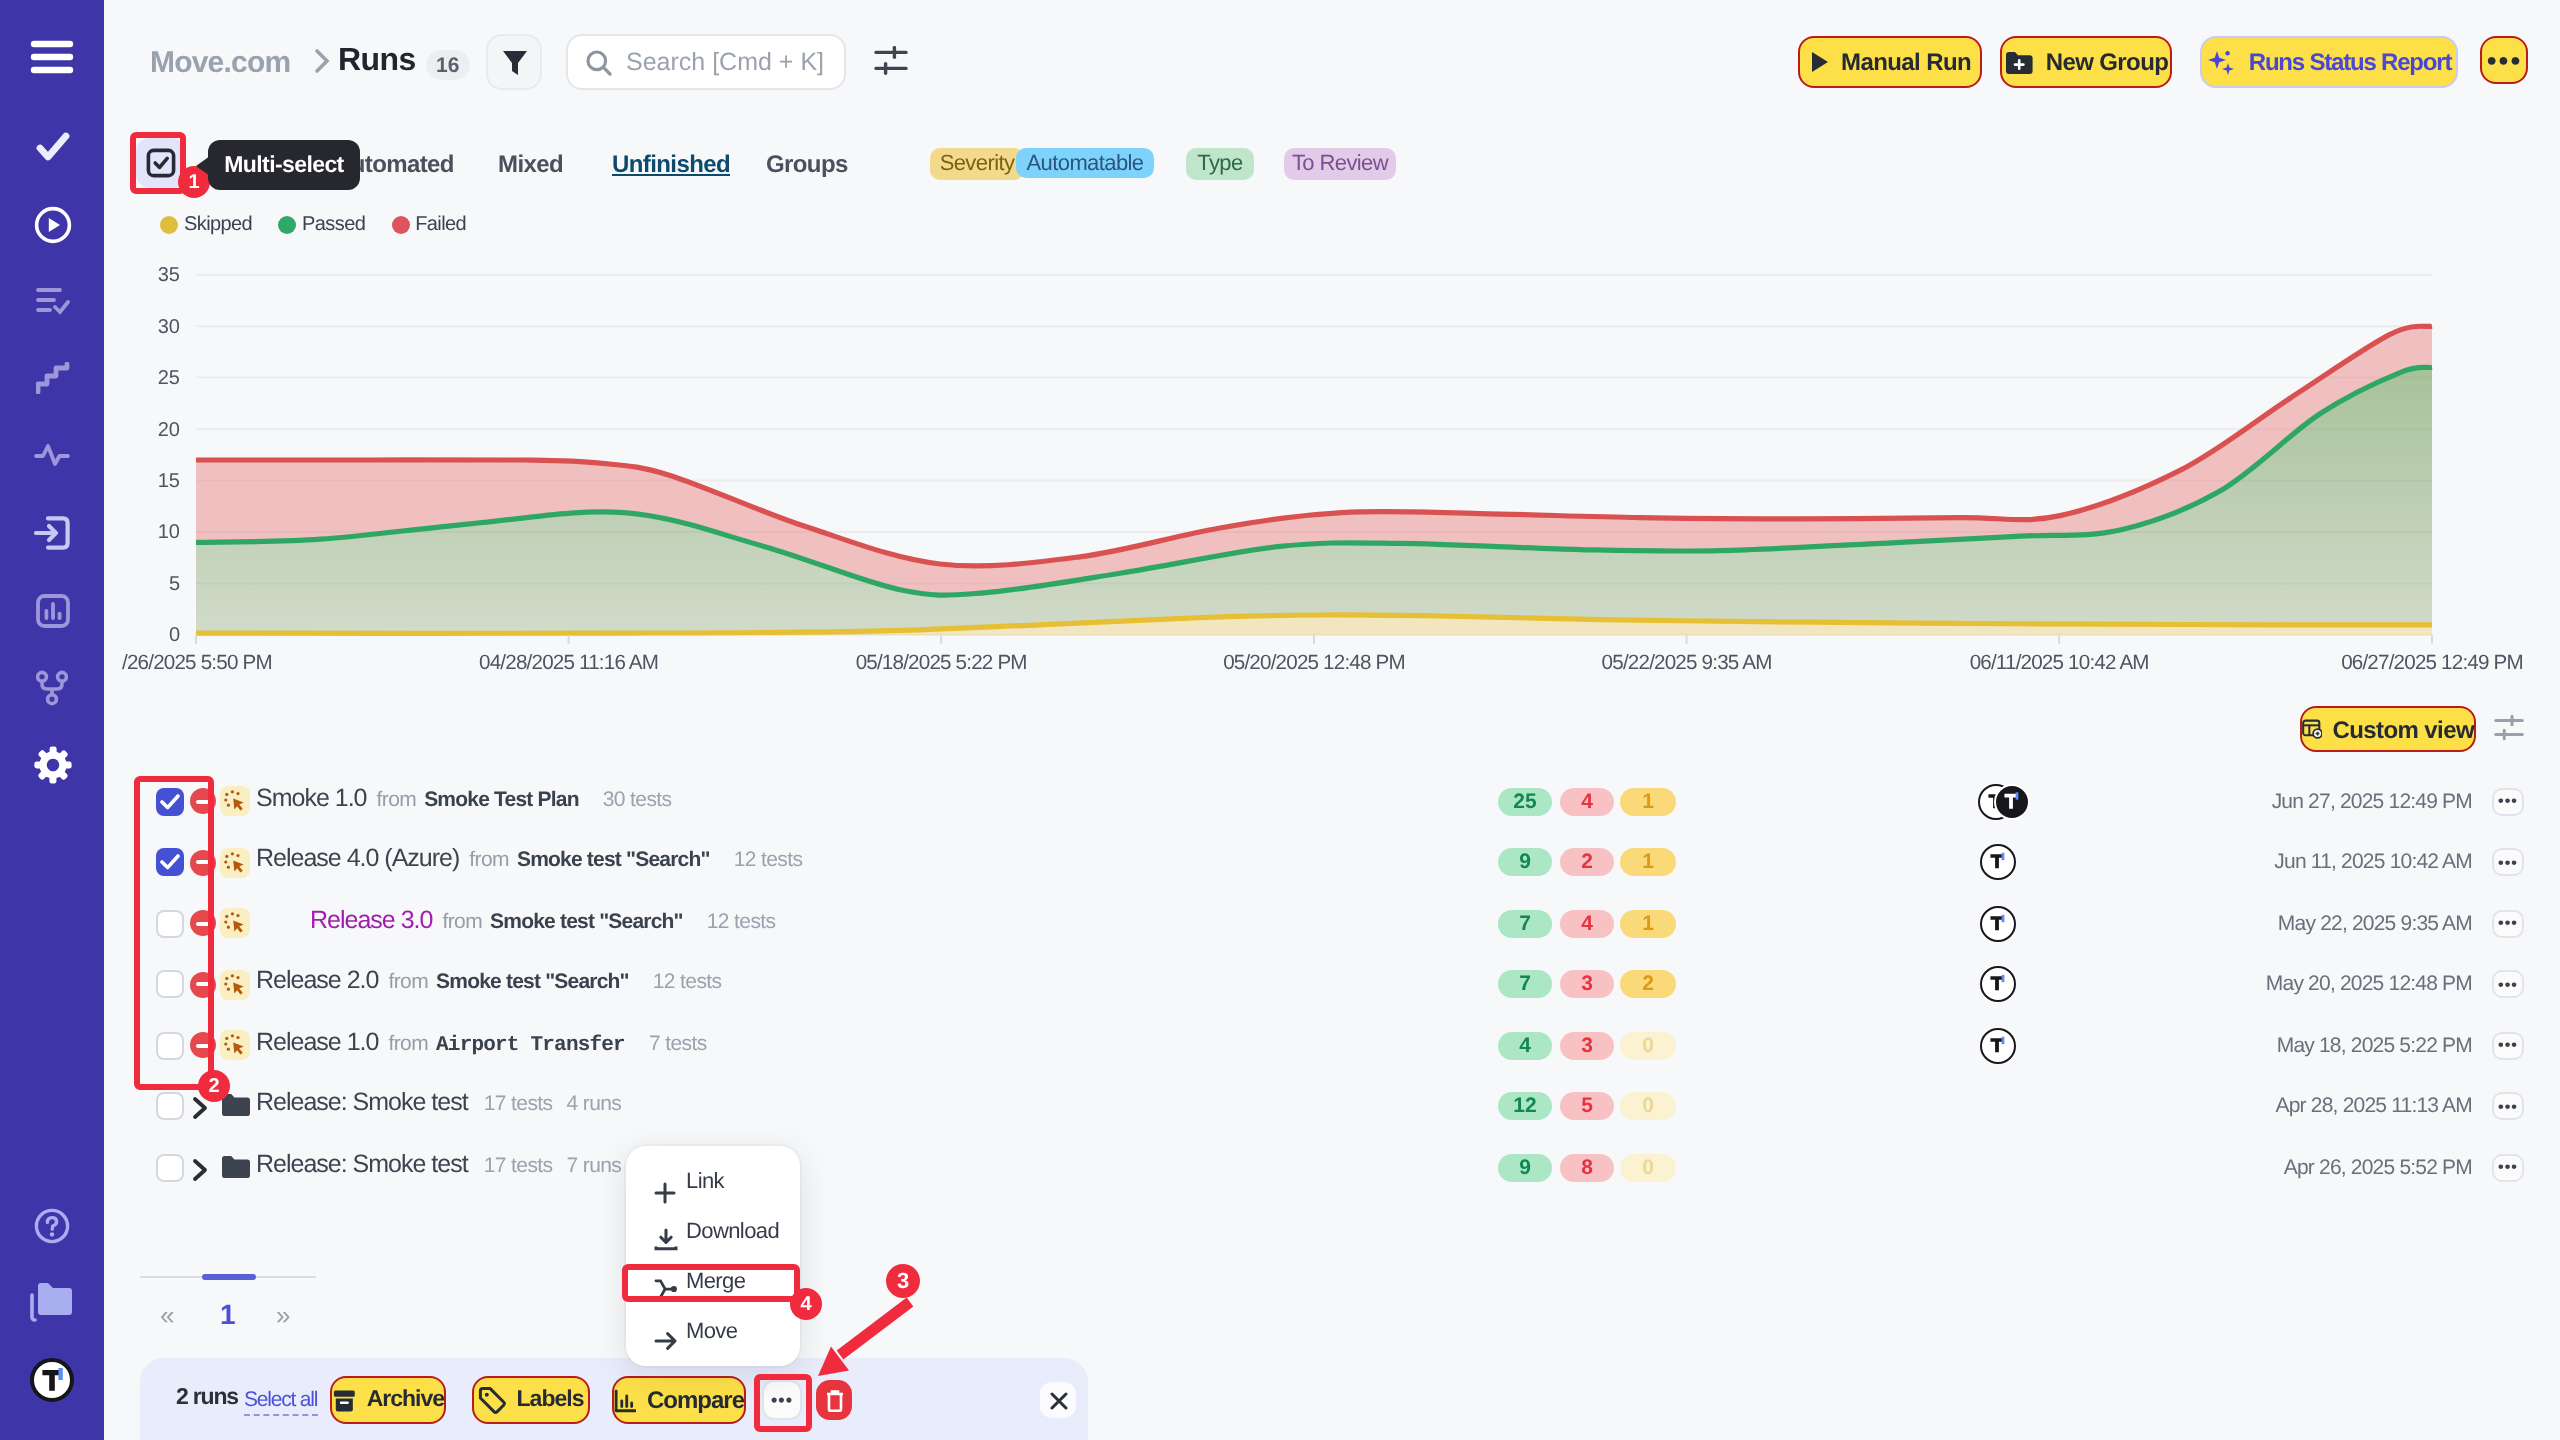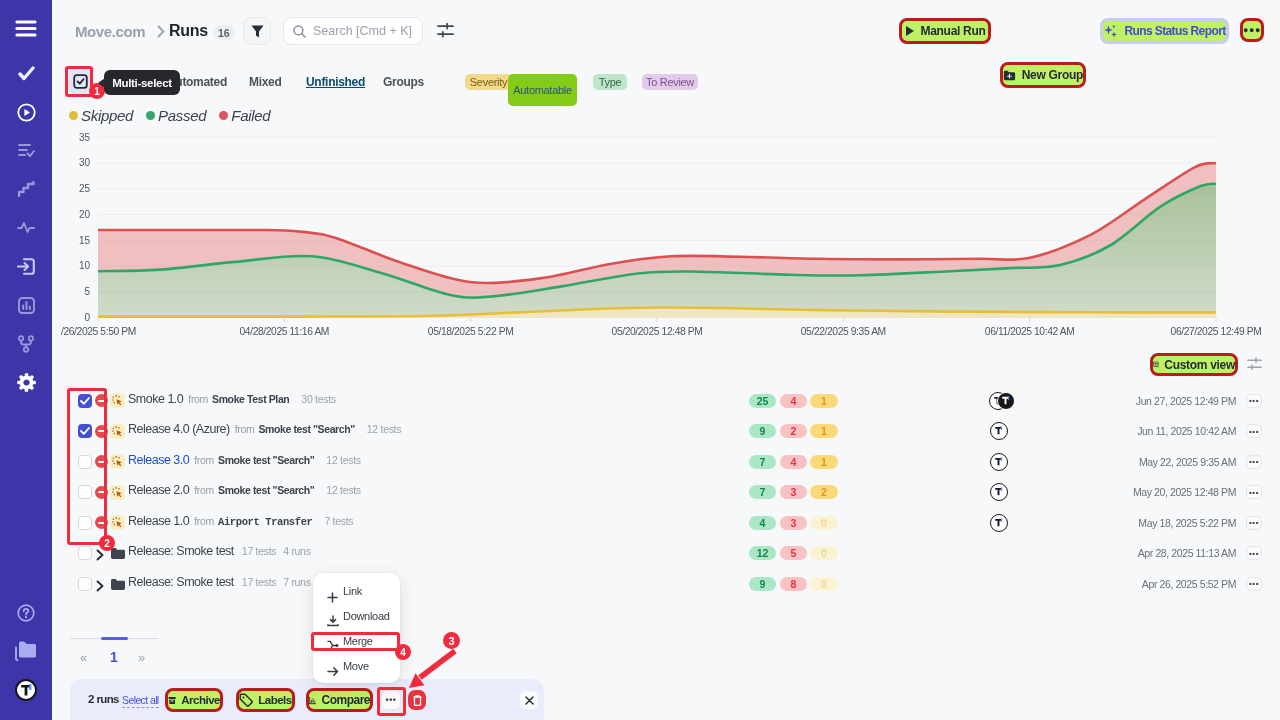--- a/index.html
+++ b/index.html
@@ -1,20 +1,20 @@
 <!DOCTYPE html>
 <html><head>
 <meta charset="utf-8">
 <style>
 * { margin:0; padding:0; box-sizing:border-box; }
 html,body { width:1280px; height:720px; overflow:hidden; background:#f7f8f9; font-family:"Liberation Sans", sans-serif; }
 .sidebar { position:absolute; left:0; top:0; width:52px; height:720px; background:#3e35a9; }
 .sicon { position:absolute; left:0; width:52px; display:flex; justify-content:center; }
 .abs { position:absolute; }
-.btn { display:inline-flex; align-items:center; gap:7px; white-space:nowrap; background:#bef264; border:3px solid #b91c1c; border-radius:8px; font-size:13px; font-weight:bold; color:#262b33; padding:0 12px; height:26px; }
+.btn { display:inline-flex; align-items:center; gap:7px; white-space:nowrap; background:#fde047; border:1px solid #b91c1c; border-radius:8px; font-size:13px; font-weight:bold; color:#262b33; padding:0 12px; height:26px; }
 .redbox { position:absolute; border:3px solid #f12b3e; border-radius:3px; }
 .badge { position:absolute; width:16px; height:16px; background:#f12b3e; border-radius:50%; color:#fff; font-size:10px; font-weight:bold; display:flex; align-items:center; justify-content:center; }
 .pill { display:inline-flex; align-items:center; justify-content:center; height:14px; border-radius:8px; font-size:10.5px; font-weight:bold; }
 .rowdots { position:absolute; width:18px; height:16px; border:1px solid #e1e4e9; border-radius:5px; background:#fbfbfc; color:#3c434e; font-size:9px; font-weight:bold; display:flex; align-items:center; justify-content:center; letter-spacing:.5px; }
 </style>
 </head>
 <body>
 <div class="sidebar" id="sidebar">
   <div class="sicon" style="top:19px;">
       <svg width="22" height="19" viewBox="0 0 22 19">
@@ -142,21 +142,21 @@
       <g stroke="#3f4550" stroke-width="1.7" stroke-linecap="round">
         <line x1="1" y1="3.2" x2="16" y2="3.2"></line>
         <line x1="1" y1="11.2" x2="16" y2="11.2"></line>
         <line x1="10.2" y1="0.8" x2="10.2" y2="5.6"></line>
         <line x1="5.8" y1="8.8" x2="5.8" y2="13.6"></line>
       </g>
     </svg></div>
 <div class="btn abs" style="left:899px; top:18px; width:92px; justify-content:center; padding:0; font-size:12px; letter-spacing:-0.3px; gap:6px;"><svg width="10" height="12" viewBox="0 0 10 12">
       <path d="M1 1 L9 6 L1 11 Z" fill="#272d36"></path>
     </svg>Manual Run</div>
-<div class="btn abs" style="left:1000px; top:18px; width:86px; justify-content:center; padding:0; font-size:12px; letter-spacing:-0.3px; gap:6px;margin-top:44px;"><svg width="15" height="13" viewBox="0 0 15 13">
+<div class="btn abs" style="left:1000px; top:18px; width:86px; justify-content:center; padding:0; font-size:12px; letter-spacing:-0.3px; gap:6px;"><svg width="15" height="13" viewBox="0 0 15 13">
       <path d="M1 2.5 Q1 1 2.5 1 L5.5 1 L7 2.6 L12.8 2.6 Q14.3 2.6 14.3 4.1 L14.3 10.5 Q14.3 12 12.8 12 L2.5 12 Q1 12 1 10.5 Z" fill="#272d36"></path>
       <g stroke="#fff" stroke-width="1.3" stroke-linecap="round">
         <line x1="7.6" y1="5.2" x2="7.6" y2="9.4"></line>
         <line x1="5.5" y1="7.3" x2="9.7" y2="7.3"></line>
       </g>
     </svg>New Group</div>
 <div class="btn abs" style="left:1100px; top:18px; width:129px; justify-content:center; padding:0; font-size:12px; letter-spacing:-0.6px; gap:6px; color:#4a47d6; border-color:#c9cbf2;"><svg width="15" height="15" viewBox="0 0 15 15">
       <path d="M5.5 1.5 L6.6 4.9 L10 6 L6.6 7.1 L5.5 10.5 L4.4 7.1 L1 6 L4.4 4.9 Z" fill="#4a47d6"></path>
       <path d="M11 7.5 L11.7 9.8 L14 10.5 L11.7 11.2 L11 13.5 L10.3 11.2 L8 10.5 L10.3 9.8 Z" fill="#4a47d6"></path>
       <circle cx="10.8" cy="2.6" r="1.1" fill="#4a47d6"></circle>
@@ -168,30 +168,30 @@
       <rect x="1.2" y="1.2" width="12.6" height="12.6" rx="2.6" stroke="#262b33" stroke-width="1.8" fill="none"></rect>
       <path d="M4.6 7.5 L6.8 9.7 L10.6 5.2" stroke="#262b33" stroke-width="1.8" fill="none" stroke-linecap="round" stroke-linejoin="round"></path>
     </svg>
   </div>
 <div class="abs" style="left:104px; top:75px; font-size:12px; font-weight:bold; color:#4a515c; letter-spacing:-0.3px;">Manual</div>
 <div class="abs" style="left:167px; top:75px; font-size:12px; font-weight:bold; color:#4a515c; letter-spacing:-0.3px;">Automated</div>
 <div class="abs" style="left:249px; top:75px; font-size:12px; font-weight:bold; color:#4a515c; letter-spacing:-0.3px;">Mixed</div>
 <div class="abs" style="left:306px; top:75px; font-size:12px; font-weight:bold; color:#0c4a6e; letter-spacing:-0.3px;text-decoration:underline;">Unfinished</div>
 <div class="abs" style="left:383px; top:75px; font-size:12px; font-weight:bold; color:#4a515c; letter-spacing:-0.3px;">Groups</div>
 <div class="abs" style="left:444px; top:74px; width:47px; height:16px; background:#f3d98b; border-radius:5px; font-size:11px; letter-spacing:-0.3px; color:#7c6012; display:flex; align-items:center; justify-content:center;margin-left:21px;">Severity</div>
-<div class="abs" style="left:508px; top:74px; width:69px; height:32px; background:#84cc16; border-radius:5px; font-size:11px; letter-spacing:-0.3px; color:#29567c; display:flex; align-items:center; justify-content:center;">Automatable</div>
+<div class="abs" style="left:508px; top:74px; width:69px; height:15px; background:#7dd3fc; border-radius:5px; font-size:11px; letter-spacing:-0.3px; color:#29567c; display:flex; align-items:center; justify-content:center;">Automatable</div>
 <div class="abs" style="left:593px; top:74px; width:34px; height:16px; background:#bfe5ca; border-radius:5px; font-size:11px; letter-spacing:-0.3px; color:#2e6847; display:flex; align-items:center; justify-content:center;">Type</div>
 <div class="abs" style="left:642px; top:74px; width:56px; height:16px; background:#e2cbe9; border-radius:5px; font-size:11px; letter-spacing:-0.3px; color:#7c4f91; display:flex; align-items:center; justify-content:center;">To Review</div>
 <div class="redbox" style="left:65px; top:66px; width:28px; height:31px;"></div>
 <div class="badge" style="left:89px; top:83px;">1</div>
 <div class="abs" style="left:104px; top:70px; width:76px; height:25px; background:#27272e; border-radius:6px; color:#fff; font-size:11.5px; font-weight:bold; letter-spacing:-0.3px; display:flex; align-items:center; justify-content:center; z-index:5;">Multi-select<svg style="position:absolute; left:-6px; top:8px;" width="7" height="10" viewBox="0 0 7 10">
       <path d="M7 0 L7 10 L0 5 Z" fill="#27272e"></path>
     </svg></div>
 
-<div class="abs" style="left:69px; top:107px; display:flex; align-items:center; font-size:15px; letter-spacing:-0.3px; color:#3a4150;font-style:italic;">
+<div class="abs" style="left:80px; top:107px; display:flex; align-items:center; font-size:10px; letter-spacing:-0.3px; color:#3a4150;">
   <span style="width:9px;height:9px;border-radius:50%;background:#e0bd3c;margin-right:3px;"></span>
     <span>Skipped</span>
   <span style="width:9px;height:9px;border-radius:50%;background:#32a868;margin:0 3px 0 13px;"></span>
     <span>Passed</span>
   <span style="width:9px;height:9px;border-radius:50%;background:#dd5460;margin:0 3px 0 13px;"></span>
     <span>Failed</span>
 </div>
 
 <svg class="abs" style="left:52px; top:0px;" width="1228" height="345" viewBox="52 0 1228 345">
   <defs>
@@ -339,21 +339,21 @@
         <path d="M4.6 4.2 L9.8 6.2 L7.6 7.2 L9.4 9.4 L8.2 10.3 L6.6 8.1 L5.2 9.8 Z" fill="#b4590e"></path>
         <g fill="#b4590e">
           <circle cx="4.2" cy="0.9" r="0.8"></circle>
           <circle cx="1.4" cy="2.2" r="0.8"></circle>
           <circle cx="0.9" cy="5" r="0.8"></circle>
           <circle cx="2.2" cy="7.6" r="0.8"></circle>
           <circle cx="7" cy="1.8" r="0.8"></circle>
         </g>
       </svg></div>
     <div class="abs" style="left:128px; top:452.5px; display:flex; align-items:baseline; white-space:nowrap;">
-      <span style="font-size:12.5px; letter-spacing:-0.5px; color:#1d4ed8;">Release 3.0</span>
+      <span style="font-size:12.5px; letter-spacing:-0.5px; color:#a21caf;margin-left:27px;">Release 3.0</span>
       <span style="font-size:10.5px; letter-spacing:-0.3px; color:#959da9; margin-left:5px;">from</span>
       <span style="font-size:10.5px; letter-spacing:-0.4px; font-weight:bold; color:#3a424e; margin-left:4px;">Smoke test "Search"</span>
       <span style="font-size:10.5px; letter-spacing:-0.3px; color:#9aa2ad; margin-left:12px;">12 tests</span>
     </div>
     <div class="pill abs" style="left:749px; top:454.5px; background:#abe6c5; color:#128752; width:27px;">7</div>
     <div class="pill abs" style="left:780px; top:454.5px; background:#f8c2c5; color:#e5333f; width:27px;">4</div>
     <div class="pill abs" style="left:810px; top:454.5px; background:#fad978; color:#dd9a18; width:28px;">1</div>
     <div class="abs" style="left:990px; top:452.5px; width:18px; height:18px; background:#fff;border:1.4px solid #17171c; border-radius:50%; z-index:2;"><svg width="15" height="15" viewBox="0 0 22 22" style="margin:0.2px;">
         <path d="M6.2 6 L15.8 6 L15.8 8.6 L12.4 8.6 L12.4 16.4 L9.6 16.4 L9.6 8.6 L6.2 8.6 Z" fill="#17171c"></path>
         <rect x="14.4" y="5" width="2" height="5.4" fill="#5b8ef0"></rect>

